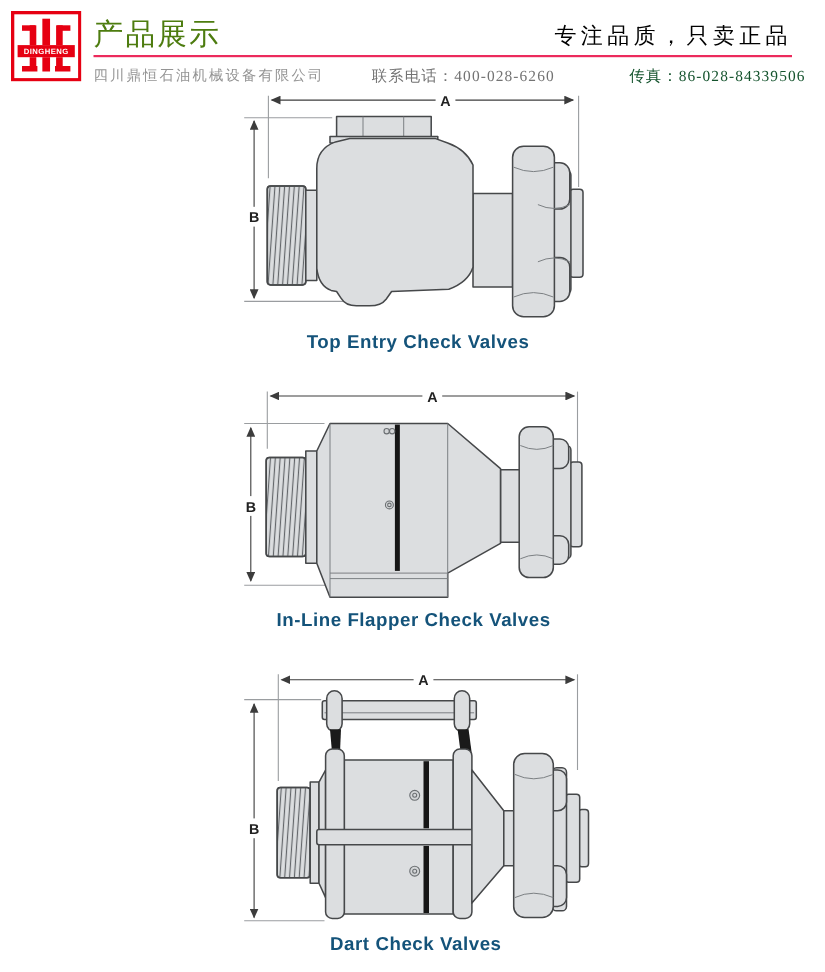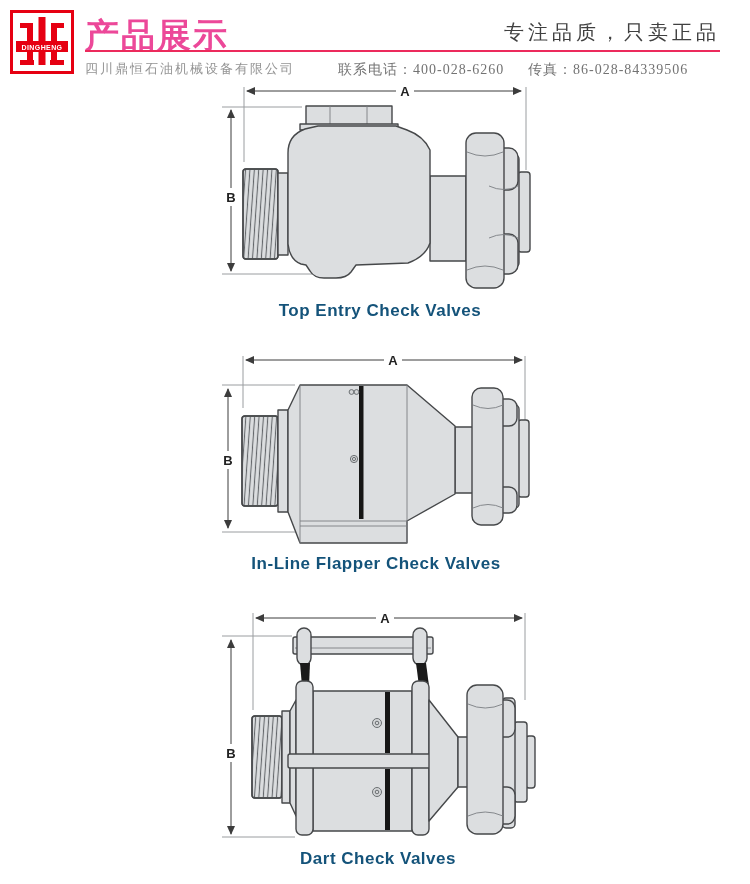--- a/index.html
+++ b/index.html
@@ -1,29 +1,29 @@
 <!DOCTYPE html>
 <html><head>
 <meta charset="utf-8">
 <style>
   html,body{margin:0;padding:0;background:#fff;}
   .page{position:relative;width:750px;height:884px;background:#ffffff;overflow:hidden;
         font-family:"Liberation Sans", sans-serif;}
   
   .logo{position:absolute;left:10px;top:10px;width:64px;height:64px;}
-  .page-title{position:absolute;left:85px;top:13px;font-size:34px;font-weight:bold;
-              color:#ec4899;letter-spacing:2px;font-family:"Liberation Sans",sans-serif;}
+  .page-title{position:absolute;left:85px;top:13px;font-size:27px;font-weight:normal;
+              color:#4d7c0f;letter-spacing:2px;font-family:"Liberation Sans",sans-serif;}
   .divider{position:absolute;left:85px;top:50px;width:635px;height:2px;background:#ec2a5c;}
-  .slogan{position:absolute;top:19px;right:30px;font-size:20px;color:#404040;
+  .slogan{position:absolute;top:19px;right:30px;font-size:20px;color:#000000;
           letter-spacing:4px;font-family:"Liberation Serif",serif;}
   .company{position:absolute;left:85px;top:60px;font-size:13px;color:#949494;
            letter-spacing:2px;font-family:"Liberation Serif",serif;}
   .phone{position:absolute;left:338px;top:61px;font-size:14px;color:#737373;
          letter-spacing:1px;font-family:"Liberation Serif",serif;}
-  .fax{position:absolute;left:528px;top:61px;font-size:14px;color:#737373;
+  .fax{position:absolute;left:572px;top:61px;font-size:14px;color:#14532d;
        letter-spacing:1px;font-family:"Liberation Serif",serif;}
   
   .drawings{position:absolute;left:0;top:84px;width:750px;height:800px;}
   .body-shape{fill:#dcdee0;stroke:#46484a;stroke-width:1.4;stroke-linejoin:round;}
   .inner-line{stroke:#7a7e82;stroke-width:0.9;fill:none;}
   .dim-line{stroke:#3c3c3c;stroke-width:1;fill:none;}
   .ext-line{stroke:#9a9da0;stroke-width:1;fill:none;}
   .dim-label{font:bold 13px "Liberation Sans",sans-serif;fill:#222;text-anchor:middle;}
   .label-bg{fill:#ffffff;}
   .seam{fill:#161616;stroke:none;}

